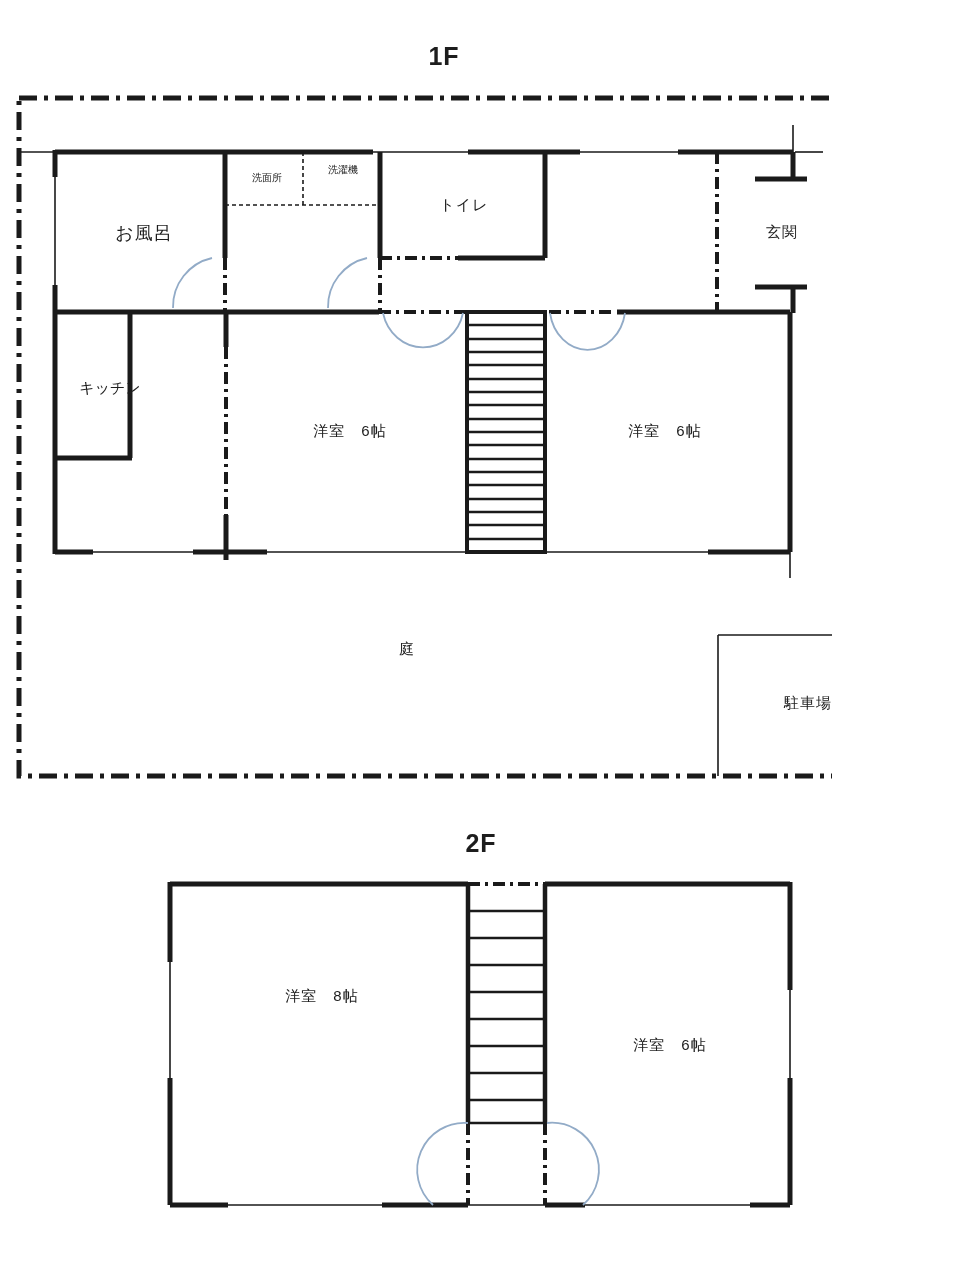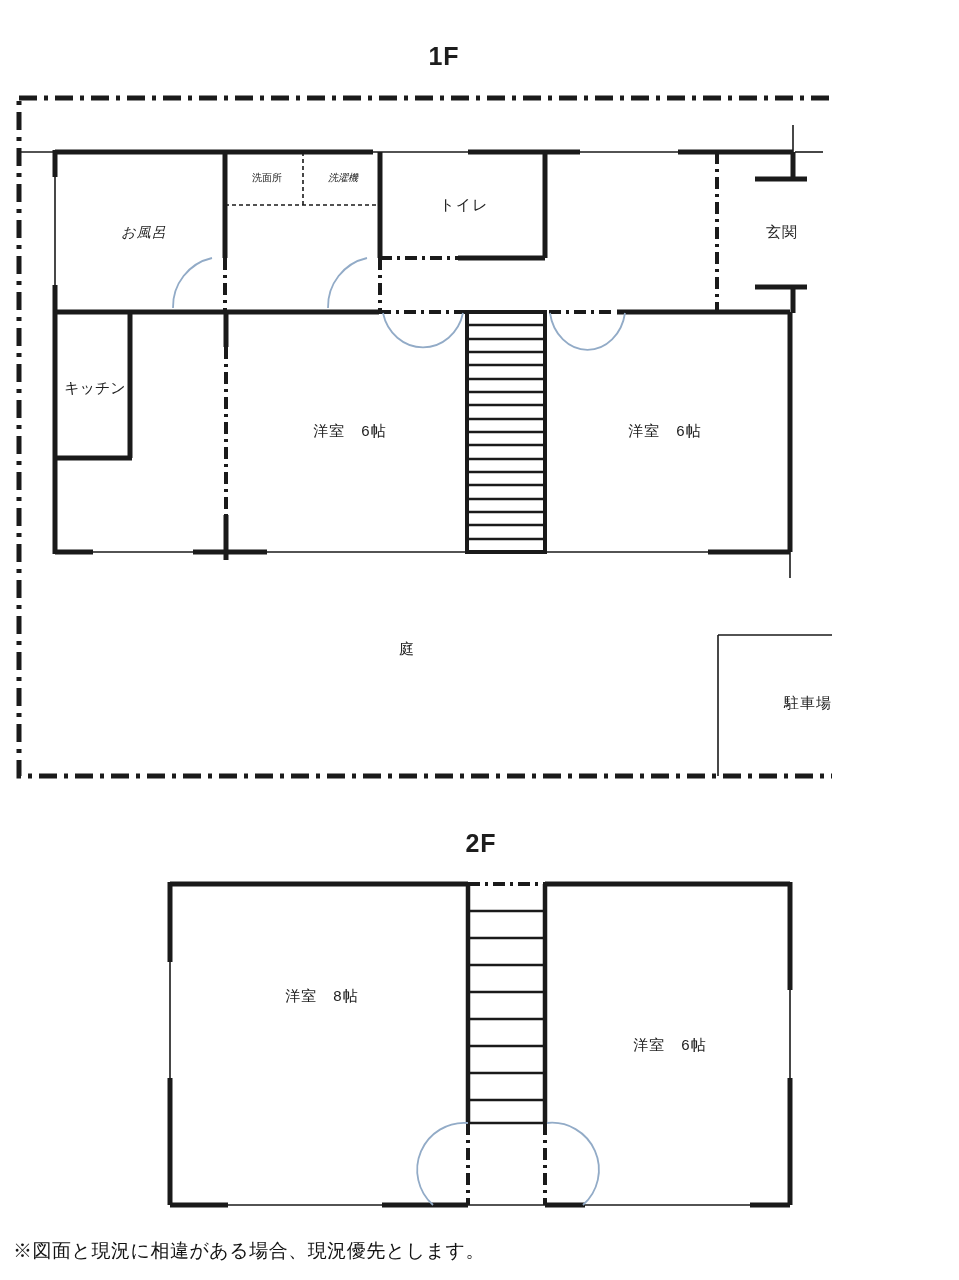--- a/index.html
+++ b/index.html
@@ -14,21 +14,21 @@
   .label{
     position:absolute;
     transform:translate(-50%,-50%);
     white-space:nowrap;
     color:#1d1d1d;
     letter-spacing:1px;
     font-size:15px;
   }
   .floor-title{font-weight:bold;font-size:25px;letter-spacing:1px;}
   .lbl-small{font-size:10px;letter-spacing:0;}
-  .lbl-bath{font-size:14px;font-style:italic;}
+  .lbl-bath{font-size:18px;}
   .lbl-kitchen{font-size:15px;letter-spacing:0;}
   .note{
     position:absolute;
     left:13px;top:1238px;
     transform:none;
     font-size:19px;
     color:#111111;
     letter-spacing:0.5px;
   }
 </style>
@@ -170,27 +170,26 @@
       <path d="M550,313 A38,44 0 0 0 625,313"></path>
       <path d="M468,1123 A47,47 0 0 0 433,1205"></path>
       <path d="M547,1123 A47,47 0 0 1 583,1205"></path>
     </g>
   </svg>
 
   <div class="label floor-title" style="left:444px;top:56px;">1F</div>
 
   <div class="label lbl-bath" style="left:144px;top:233px;">お風呂</div>
   <div class="label lbl-small" style="left:267px;top:178px;">洗面所</div>
-  <div class="label lbl-small" style="left:343px;top:178px;font-style:italic;">洗濯機</div>
+  <div class="label lbl-small" style="left:343px;top:170px;">洗濯機</div>
   <div class="label" style="left:464px;top:205px;">トイレ</div>
   <div class="label" style="left:782px;top:232px;">玄関</div>
-  <div class="label lbl-kitchen" style="left:95px;top:388px;">キッチン</div>
+  <div class="label lbl-kitchen" style="left:110px;top:388px;">キッチン</div>
   <div class="label" style="left:350px;top:431px;">洋室　6帖</div>
   <div class="label" style="left:665px;top:431px;">洋室　6帖</div>
   <div class="label" style="left:407px;top:649px;">庭</div>
   <div class="label" style="left:808px;top:703px;font-family:Liberation Mono, monospace;">駐車場</div>
 
   <div class="label floor-title" style="left:481px;top:843px;text-align:right;">2F</div>
   <div class="label" style="left:322px;top:996px;">洋室　8帖</div>
   <div class="label" style="left:670px;top:1045px;">洋室　6帖</div>
 
-  <div class="note">※図面と現況に相違がある場合、現況優先とします。</div>
 </div>
 
 </body></html>

